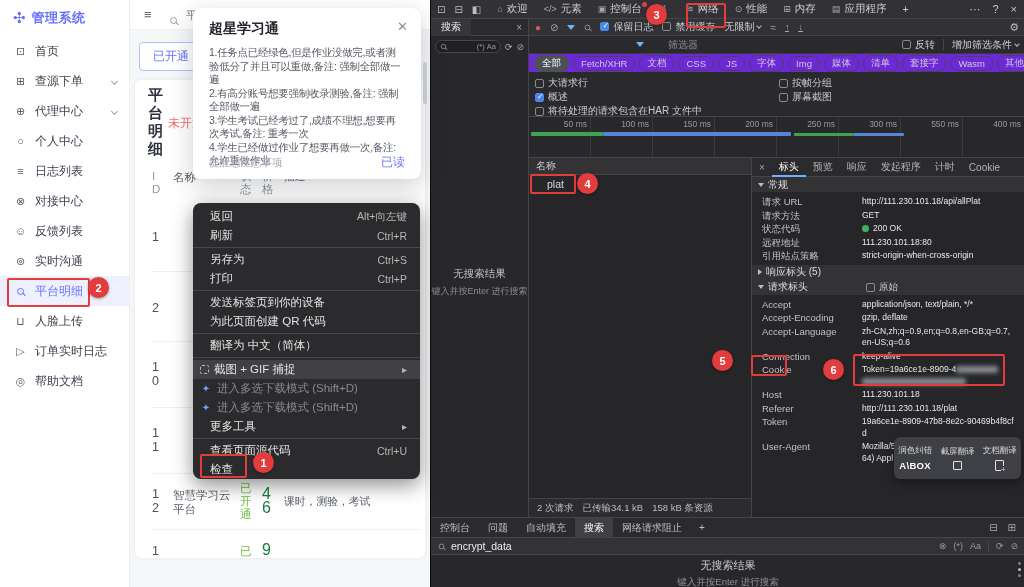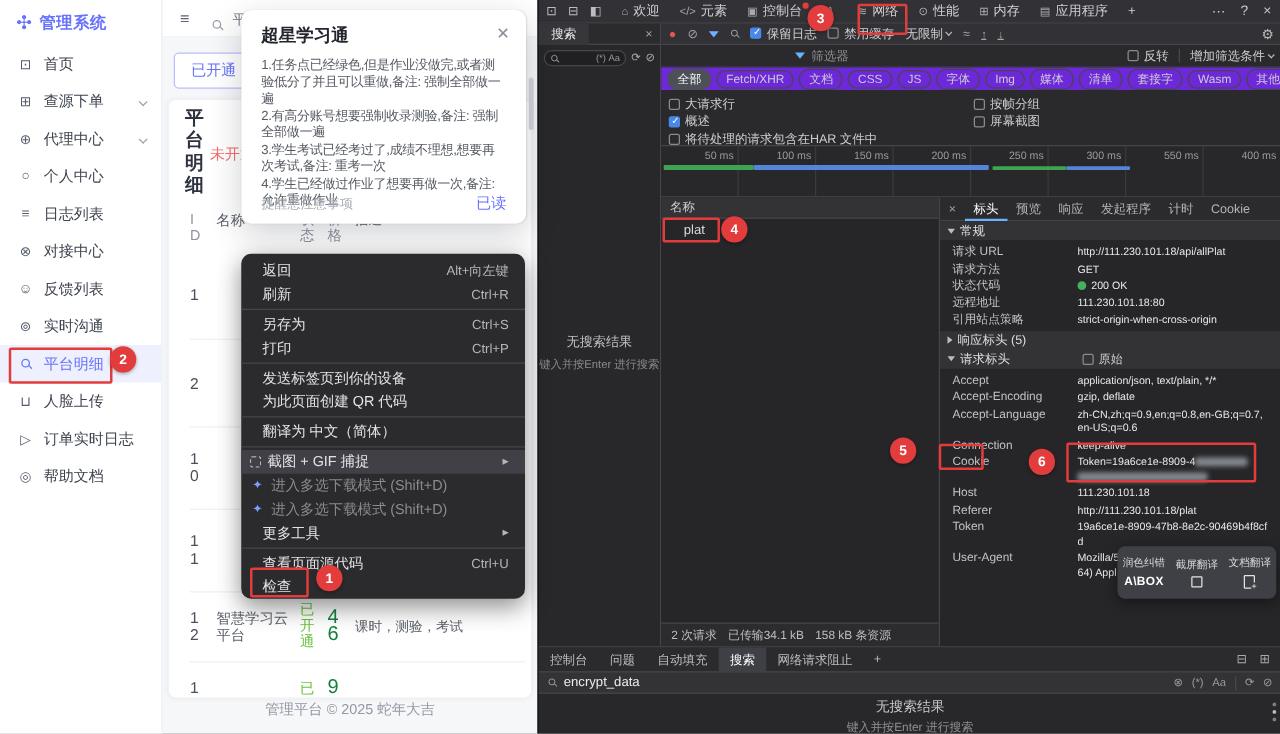--- a/index.html
+++ b/index.html
@@ -103,21 +103,21 @@
   .sp-inrow { display:flex; align-items:center; gap:4px; padding:4px 4px 0 4px; }
   .sp-input { flex:1; height:13px; background:#202022; border:1px solid #47474b; border-radius:7px; display:flex; align-items:center; gap:2px; padding:0 4px; color:#9a9a9d;}
   .tiny { font-size:7.5px; color:#9a9a9d; }
   .sp-btn { color:#a9a9ac; font-size:9px; }
   .sp-msg { position:absolute; left:0; top:248px; width:97px; text-align:center; }
   .sp-msg .l1 { font-size:10.5px; color:#c2c2c5; }
   .sp-msg .l2 { font-size:9px; color:#8b8b8f; margin-top:4px; }
   
   #dt-filterrow { position:absolute; left:98px; top:36px; width:496px; height:18px; background:#2a2a2d; border-bottom:1px solid #3c3c40;
                   display:flex; align-items:center; }
-  .fr-ph { color:#8f8f93; font-size:10px; margin-left:5px;text-align:right; }
+  .fr-ph { color:#8f8f93; font-size:10px; margin-left:24px;text-align:right; }
   .fr-right { margin-left:auto; display:flex; align-items:center; gap:8px; padding-right:6px; }
   .fr-div { width:1px; height:11px; background:#47474b; }
   #dt-pills { position:absolute; left:98px; top:54px; width:496px; height:18px; background:#6d28d9; display:flex; align-items:center; gap:4px; padding-left:5px;}
   .pill { font-size:9.5px; color:#cdcdd0; border:1px solid #47474b; border-radius:8px; padding:1px 7px; white-space:nowrap;}
   .pill.sel { background:#4d5057; border-color:#4d5057; color:#fff; }
   #dt-options { position:absolute; left:98px; top:72px; width:496px; height:44px; background:#2a2a2d; font-size:10px; color:#cdcdd0;}
   .op-row { position:absolute; display:flex; align-items:center; }
   #dt-timeline { position:absolute; left:98px; top:116px; width:496px; height:42px; background:#28282a; border-top:1px solid #454548; border-bottom:1px solid #454548; display:flex;}
   .tl-seg { width:62px; flex:none; border-right:1px solid #3a3a3d; font-size:8.5px; color:#9a9a9d; text-align:right; padding:2px 3px 0 0;}
   .tl-bar { position:absolute; border-radius:1px; }
@@ -283,21 +283,20 @@
           <span class="c-desc">课时，测验，考试</span>
         </div>
         <div class="t-row" style="height:40px;border-bottom:none">
           <span class="c-id"><i>1</i></span>
           <span class="c-name"><span class="rb w44"></span></span>
           <span class="c-st"><b>已</b></span>
           <span class="c-pr"><u>9</u></span>
           <span class="c-desc"><span class="rb w44"></span></span>
         </div>
       </div>
-      <div class="app-footer">管理平台 © 2025 蛇年大吉</div>
     </div>
     <div class="app-scroll"></div>
   </section>
 
   <section id="devtools">
     <div id="dt-top">
       <span class="dt-dockicons">
         <span class="dkicon">⊡</span>
         <span class="dkicon">⊟</span>
         <span class="dkicon">◧</span>

